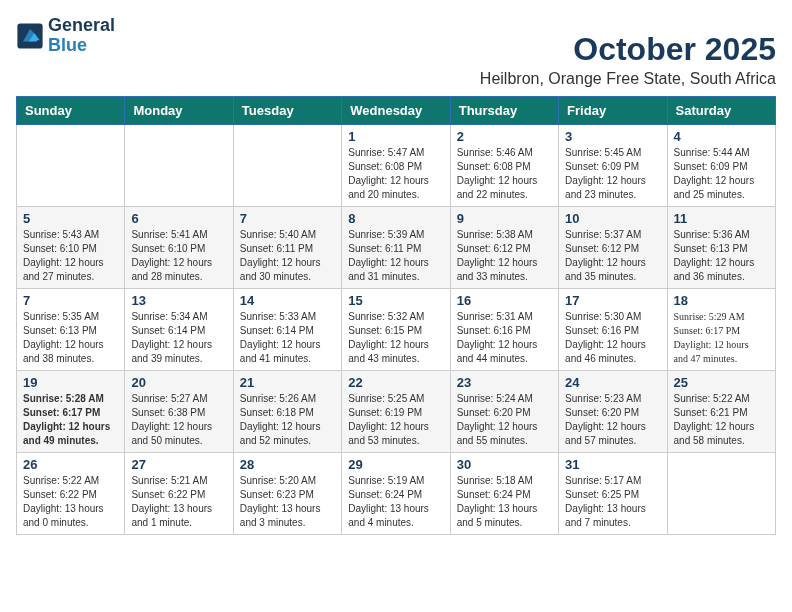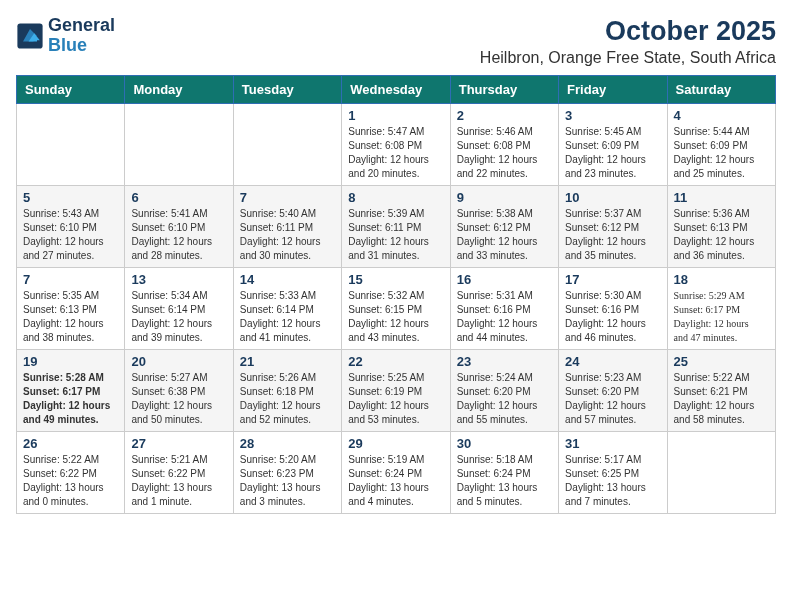--- a/index.html
+++ b/index.html
@@ -28,23 +28,24 @@
       line-height: 1.1;
     }
     .logo-icon {
       width: 28px;
       height: 28px;
     }
     .title-area {
       text-align: right;
     }
     .month-title {
-      font-size: 27px;
+      font-size: 32px;
       font-weight: bold;
       color: #1a3a5c;
+      margin-top: 15px;
     }
     .location-title {
       font-size: 16px;
       color: #333;
       margin-top: 2px;
     }
     .calendar-table {
       width: 100%;
       border-collapse: collapse;
       border: 1px solid #ccc;

